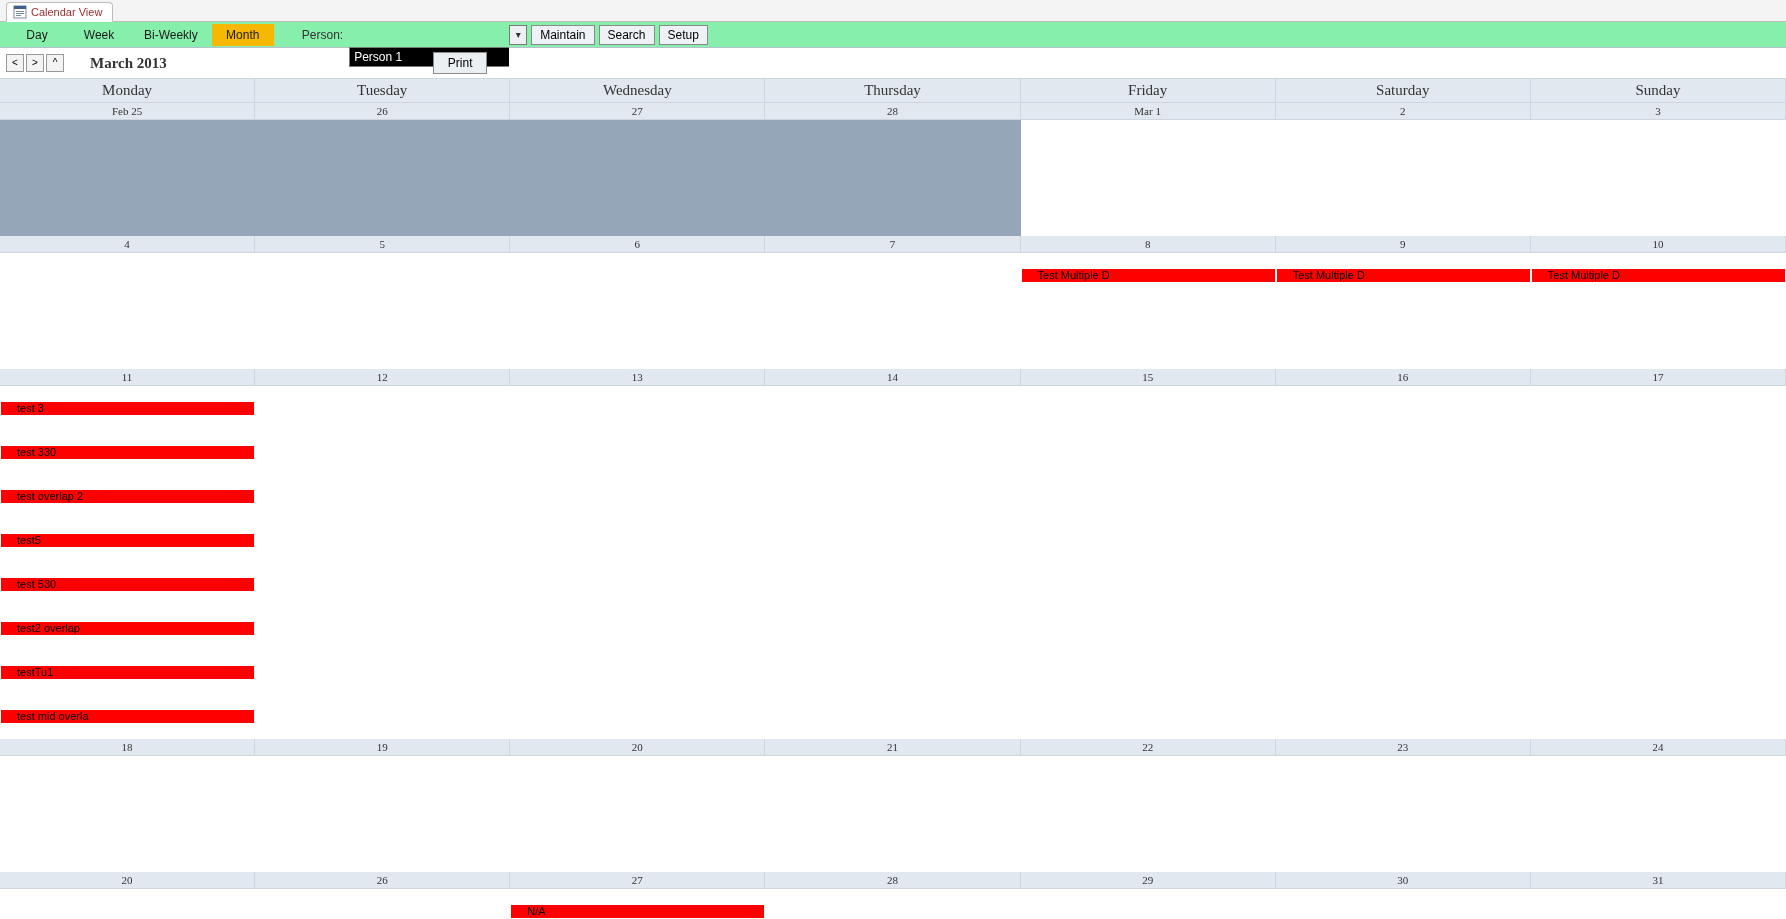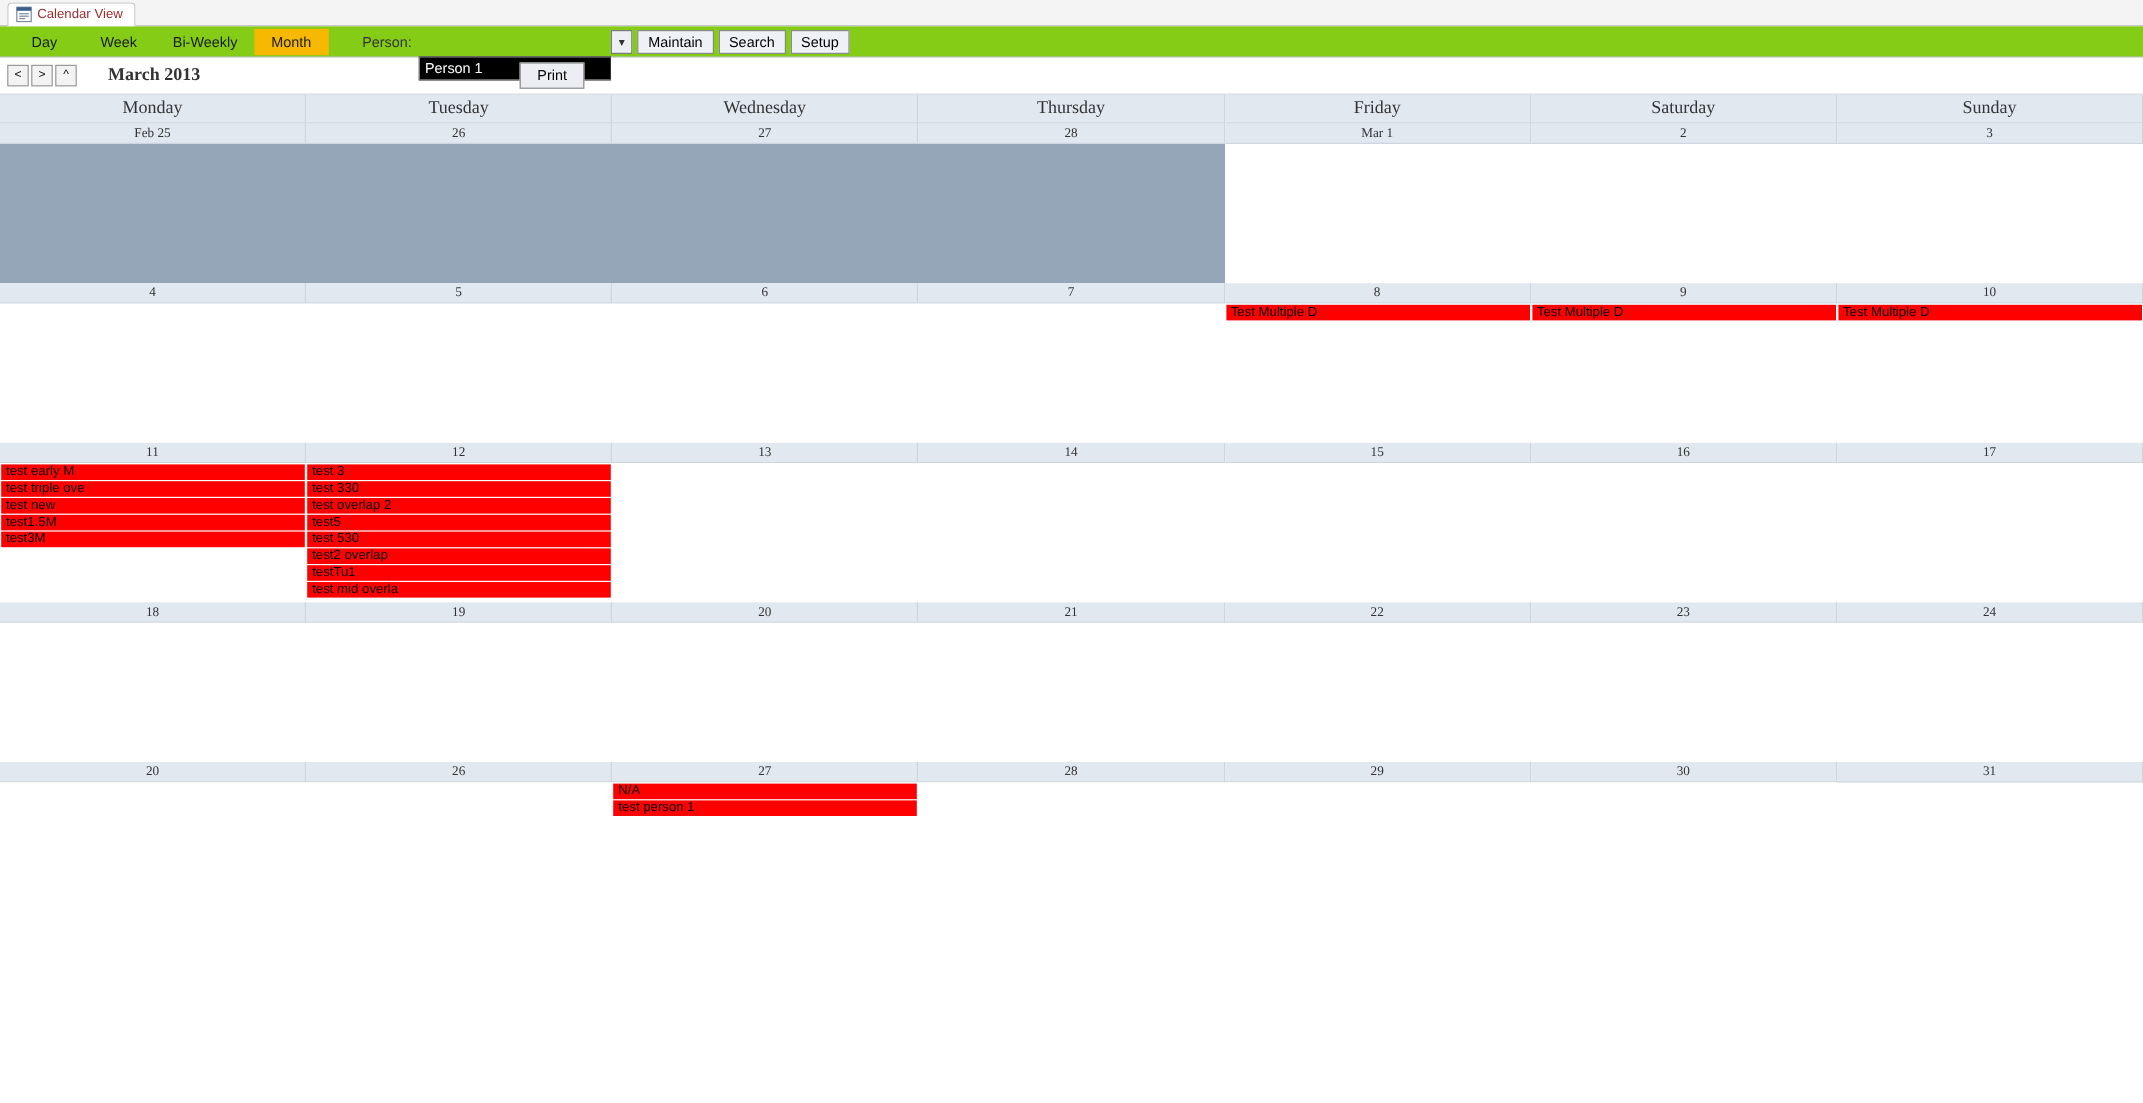--- a/index.html
+++ b/index.html
@@ -6,21 +6,21 @@
   html, body { font-family: "Segoe UI", Tahoma, sans-serif; font-size: 13px; color: #333; background: #fff; }
   body { width: 1786px; }
 
   
   .tab-strip { display: flex; align-items: flex-end; height: 22px; padding-left: 6px; border-bottom: 1px solid #bdbdbd; background: #f4f4f4; }
   .doc-tab { display: flex; align-items: center; gap: 4px; padding: 2px 10px 2px 6px; border: 1px solid #bdbdbd; border-bottom: 1px solid #fff; border-radius: 4px 4px 0 0; background: #fff; position: relative; top: 1px; font-size: 11px; color: #9a2d2d; }
   .doc-tab .tab-icon { width: 14px; height: 14px; display: inline-flex; align-items: center; justify-content: center; }
   .doc-tab .tab-icon svg { display: block; }
 
   
-  .toolbar { display: flex; align-items: center; height: 26px; background: #84cc16; border-bottom: 1px solid #b7c1cc; padding: 0 6px; gap: 0; }
+  .toolbar { display: flex; align-items: center; height: 26px; background: #86efac; border-bottom: 1px solid #b7c1cc; padding: 0 6px; gap: 0; }
   .view-tabs { display: flex; }
   .view-tab { min-width: 62px; padding: 4px 14px; text-align: center; font-size: 12px; color: #1a1a1a; cursor: pointer; }
   .view-tab.active { background: #f6b800; }
   .toolbar .spacer   { width: 28px; }
   .toolbar label.lbl { font-size: 12px; margin-right: 6px; }
   .person-box { display: flex; align-items: center; }
   .person-input {
     width: 160px; height: 20px; border: 1px solid #7a7a7a; border-right: none;
     background: #000; color: #fff; padding: 0 4px; font-size: 12px; outline: none; margin-top: 44px;
   }
@@ -52,22 +52,22 @@
   .date-header-cell {
     background: #e1e8f0; border-right: 1px solid #cfd6df; border-bottom: 1px solid #cfd6df;
     text-align: center; padding: 2px 0; font-family: "Times New Roman", serif; font-size: 11px;
   }
   .day-body {
     background: #fff; min-height: 116px; display: flex; flex-direction: column; gap: 1px; padding: 1px 0;
   }
   .day-body.out-month { background: #95a6b8; }
 
   .event {
-    font-size: 11px; padding: 0 4px; line-height: 13px; color: #000;
-    white-space: nowrap; overflow: hidden; text-overflow: clip; margin: 0 1px;
+    font-size: 11px; padding: 0 16px; line-height: 13px; color: #000;
+    white-space: nowrap; overflow: hidden; text-overflow: clip; margin: 15px 1px;
   }
   .event.red  { background: #ff0000; }
   .event.gray { background: #888888; }
 
 </style>
 </head>
 <body>
 
 <div class="tab-strip">
   <div class="doc-tab">
@@ -173,27 +173,20 @@
         <div class="date-header-cell">11</div>
         <div class="date-header-cell">12</div>
         <div class="date-header-cell">13</div>
         <div class="date-header-cell">14</div>
         <div class="date-header-cell">15</div>
         <div class="date-header-cell">16</div>
         <div class="date-header-cell">17</div>
       </div>
       <div class="row7">
         <div class="day-body">
-          <div class="event red">test early M</div>
-          <div class="event red">test triple ove</div>
-          <div class="event red">test new</div>
-          <div class="event red">test1.5M</div>
-          <div class="event red">test3M</div>
-        </div>
-        <div class="day-body">
           <div class="event red">test 3</div>
           <div class="event red">test 330</div>
           <div class="event red">test overlap 2</div>
           <div class="event red">test5</div>
           <div class="event red">test 530</div>
           <div class="event red">test2 overlap</div>
           <div class="event red">testTu1</div>
           <div class="event red">test mid overla</div>
         </div>
         <div class="day-body"></div>

